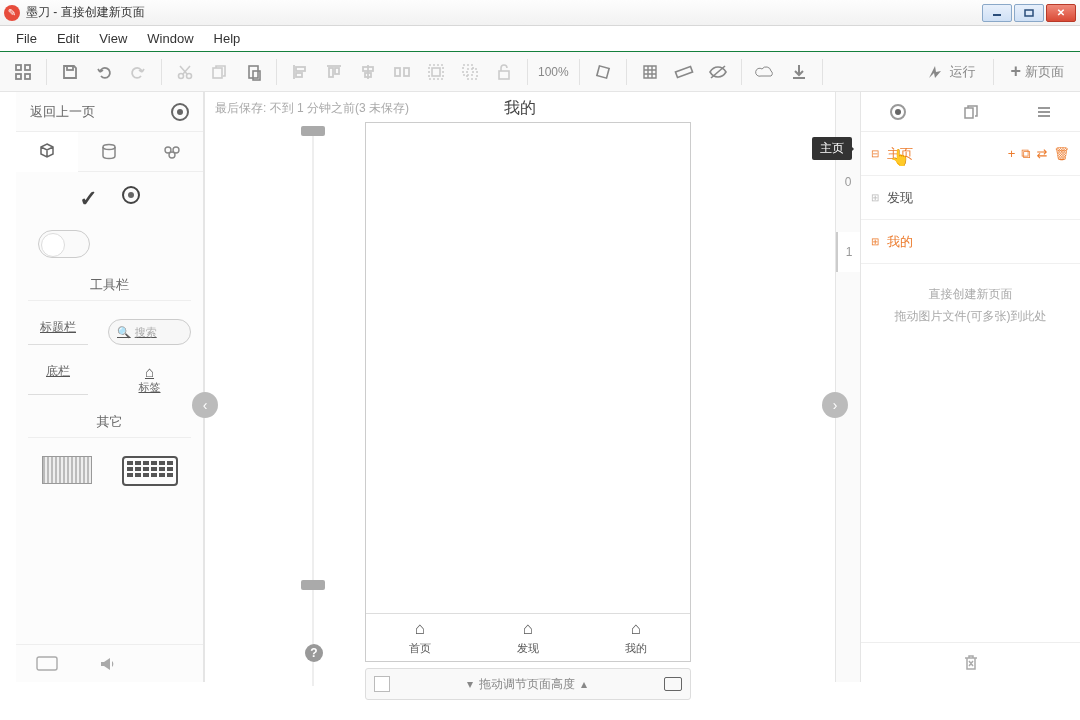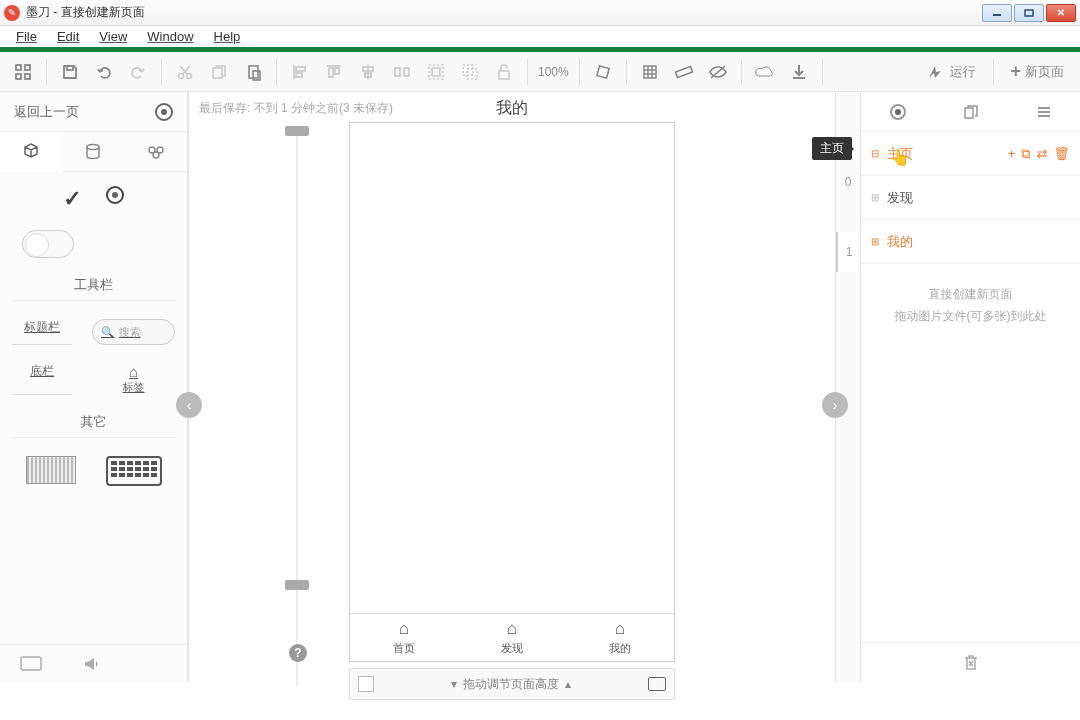--- a/index.html
+++ b/index.html
@@ -8,38 +8,38 @@
 
 .titlebar { height: 26px; background: linear-gradient(#fdfdfd,#f2f2f2); border-bottom: 1px solid #d8d8d8; display: flex; align-items: center; padding: 0 4px; }
 .titlebar .app-icon { width: 16px; height: 16px; border-radius: 50%; background: #e74c3c; margin-right: 6px; display:flex;align-items:center;justify-content:center;color:#fff;font-size:10px;}
 .titlebar .title { font-size: 12px; color: #333; }
 .titlebar .spacer { flex: 1; }
 .winbtn { width: 30px; height: 18px; margin-left: 2px; border: 1px solid #8aa8c8; background: linear-gradient(#e8f0fb,#cfe0f5); display:flex; align-items:center; justify-content:center; font-size:10px; color:#2a4d7a; border-radius:2px;}
 .winbtn.close { background: linear-gradient(#f08a7a,#d94a36); border-color:#b83a28; color:#fff; font-weight:bold;}
 .winbtn svg { stroke:#2a4d7a; }
 
 
-.menubar { height: 26px; display: flex; align-items: center; padding: 0 6px; border-bottom: 5px solid #15803d; background:#fff;text-decoration:underline;}
+.menubar { height: 26px; display: flex; align-items: center; padding: 0 6px; border-bottom: 1px solid #15803d; background:#fff;}
 .menubar .mi { padding: 0 10px; font-size: 13px; color:#333; }
 
 
 .toolbar { height: 40px; background: #f9f9f9; border-bottom: 1px solid #e5e5e5; display: flex; align-items: center; padding: 0 6px; }
 .tbtn { width: 34px; height: 34px; display:flex; align-items:center; justify-content:center; color:#888; font-size:16px;}
 .tbtn svg, .tbtn .ico { stroke:#888; fill:none; }
 .tsep { width: 1px; height: 26px; background: #e2e2e2; margin: 0 6px; }
 .toolbar .right { margin-left: auto; display:flex; align-items:center;}
 .runbtn { display:flex; align-items:center; color:#888; font-size:13px; padding:0 12px;}
 .newpage { display:flex; align-items:center; color:#888; font-size:13px; padding:0 10px;}
 .pctlabel { font-size:12px; color:#888; }
 
 
 .main { display:flex; height: 590px; }
 
 
-.leftpanel { width: 188px; border-right: 1px solid #e5e5e5; background:#fcfcfc; display:flex; flex-direction:column;}
+.leftpanel { width: 188px; border-right: 1px solid #e5e5e5; background:#fcfcfc; display:flex; flex-direction:column;margin-left:16px;}
 .lptop { height: 40px; display:flex; align-items:center; padding:0 14px; border-bottom:1px solid #eee;}
 .lptop span { flex:1; font-size:13px; color:#666;}
 .bullseye { width:18px;height:18px;border:2px solid #666;border-radius:50%;display:flex;align-items:center;justify-content:center;}
 .bullseye::after{content:"";width:6px;height:6px;background:#666;border-radius:50%;}
 .lptabs { height: 40px; display:flex; border-bottom:1px solid #eee;}
 .lptab { flex:1; display:flex; align-items:center; justify-content:center; color:#888;}
 .lptab.active { background:#fff; border-bottom:2px solid #fff; margin-bottom:-1px;}
 .lpbody { flex:1; overflow:auto; padding: 14px 12px;}
 .widgetrow { display:flex; gap: 24px; margin-bottom: 18px; justify-content:center;}
 .wbtn { width:64px; height:26px; border:1px solid #ccc; border-radius:4px; display:flex;align-items:center;justify-content:center; font-size:12px; color:#666; background:#fff;}

